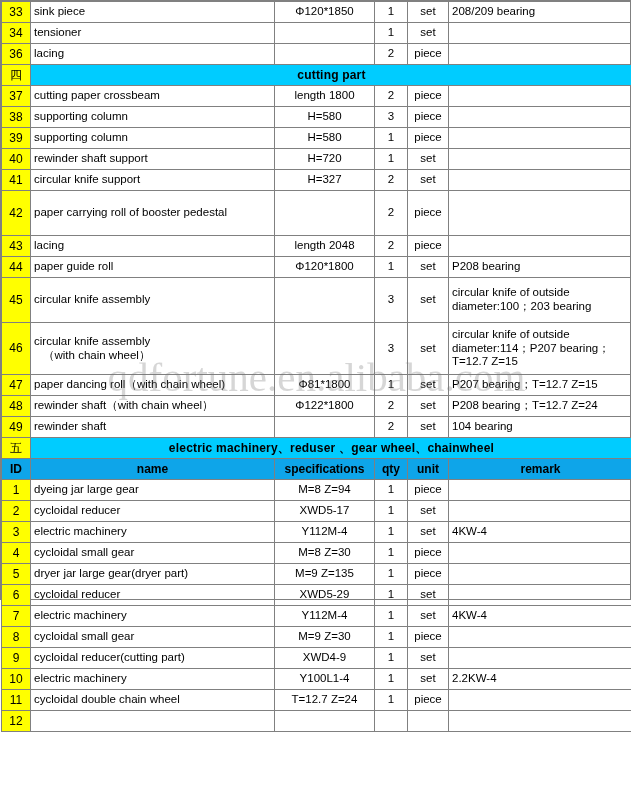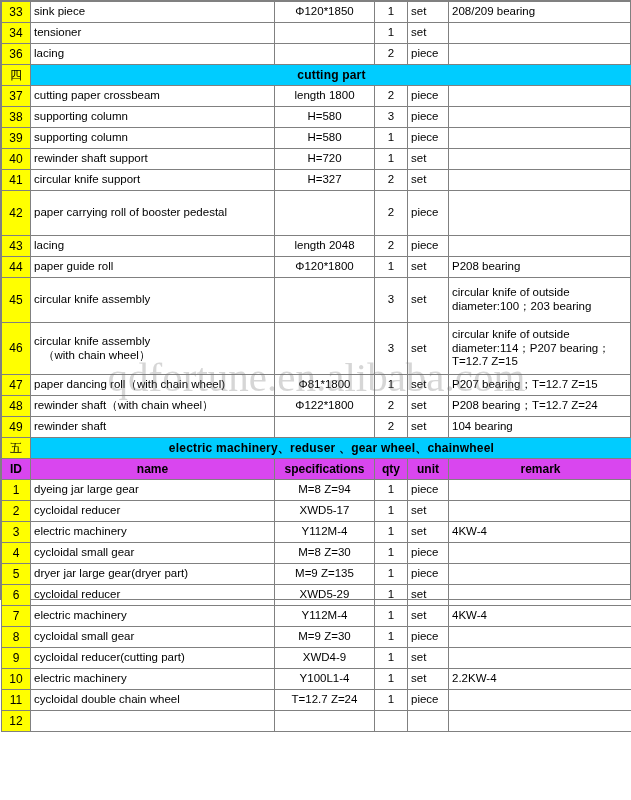--- a/index.html
+++ b/index.html
@@ -55,37 +55,38 @@
     text-align: left;
     padding-left: 5px;
   }
   td.spec-cell {
     text-align: center;
   }
   td.qty-cell {
     text-align: center;
   }
   td.unit-cell {
+    text-align: center;
   }
   td.rem-cell {
     text-align: left;
     padding-left: 4px;
   }
   tr.section-row td.section-title {
     background: #00ccff;
     text-align: center;
     font-weight: bold;
     font-size: 12px;
     letter-spacing: 0.2px;
   }
   tr.section-row td.id-cell {
     background: #ffff00;
   }
   tr.header-row td {
-    background: #d946ef;
+    background: #0ea5e9;
     text-align: center;
     font-weight: bold;
     font-size: 12px;
   }
   tr.tall-row td { height: 45px; }
   tr.xtall-row td { height: 52px; }
   tr.dbl-row td { height: 45px; }
 
   .nm-multi { line-height: 1.25; }
   .nm-indent { padding-left: 9px; display: block; }

